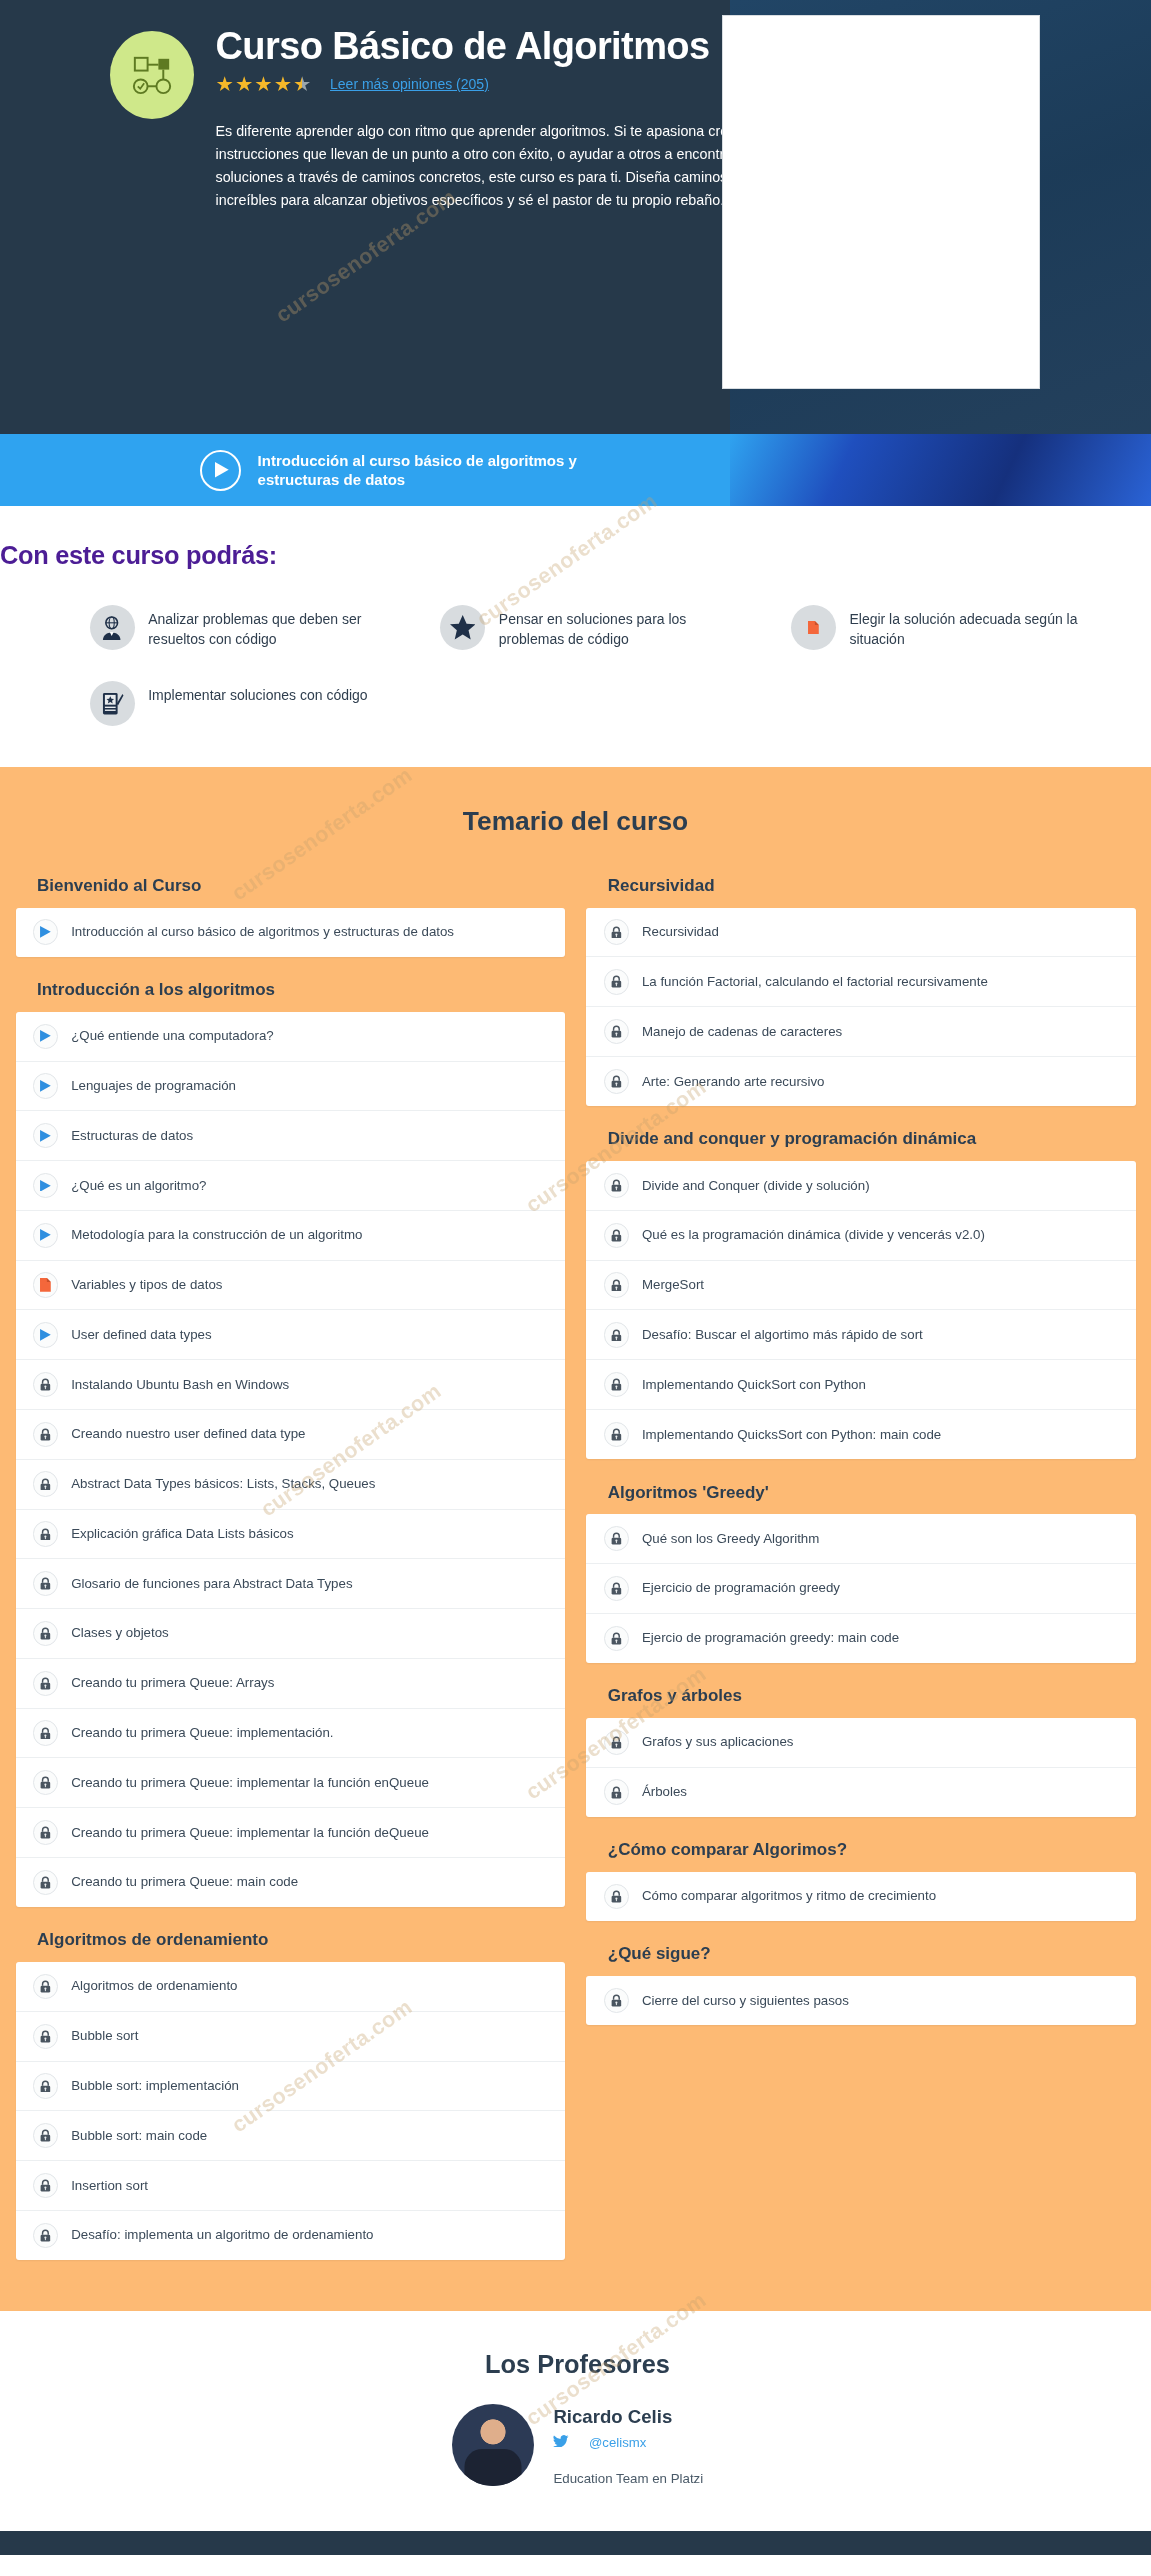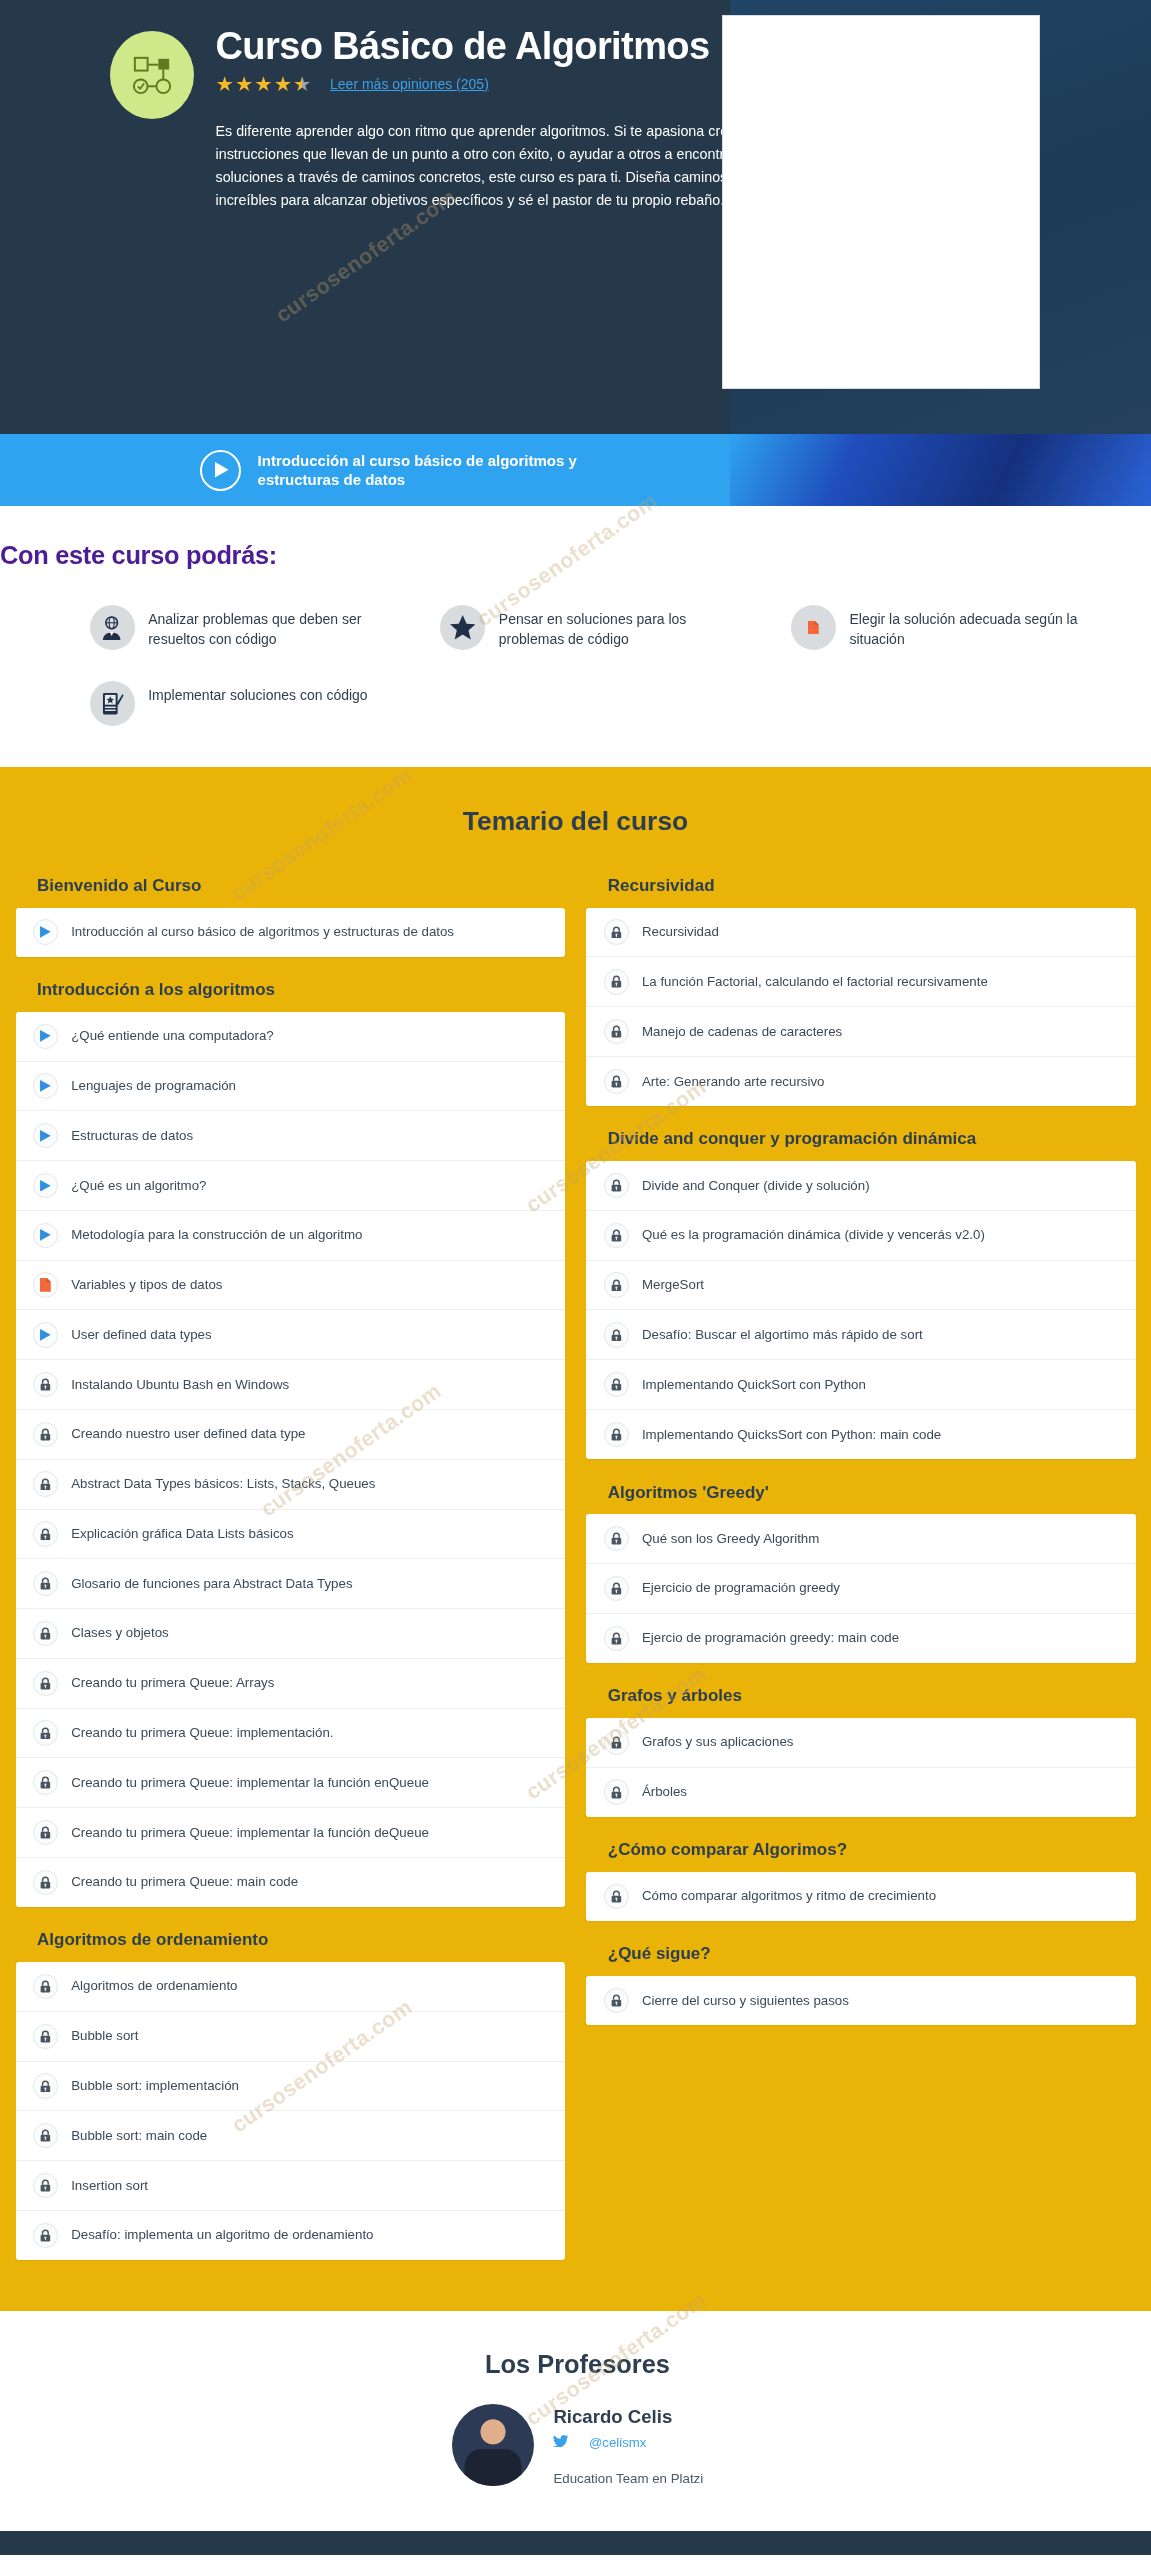--- a/index.html
+++ b/index.html
@@ -161,21 +161,21 @@
   .benefit-text {
     font-size: 14px;
     line-height: 1.45;
     color: #2f3e4e;
     padding-top: 3.9px;
     max-width: 243px;
   }
 
   
   .syllabus {
-    background: #eab308;
+    background: #fdba74;
     padding: 39px 0 51px 0;
   }
   .syllabus-title {
     text-align: center;
     font-size: 26.4px;
     font-weight: bold;
     color: #2c3e50;
     margin-bottom: 39px;
   }
   .syllabus-cols {

